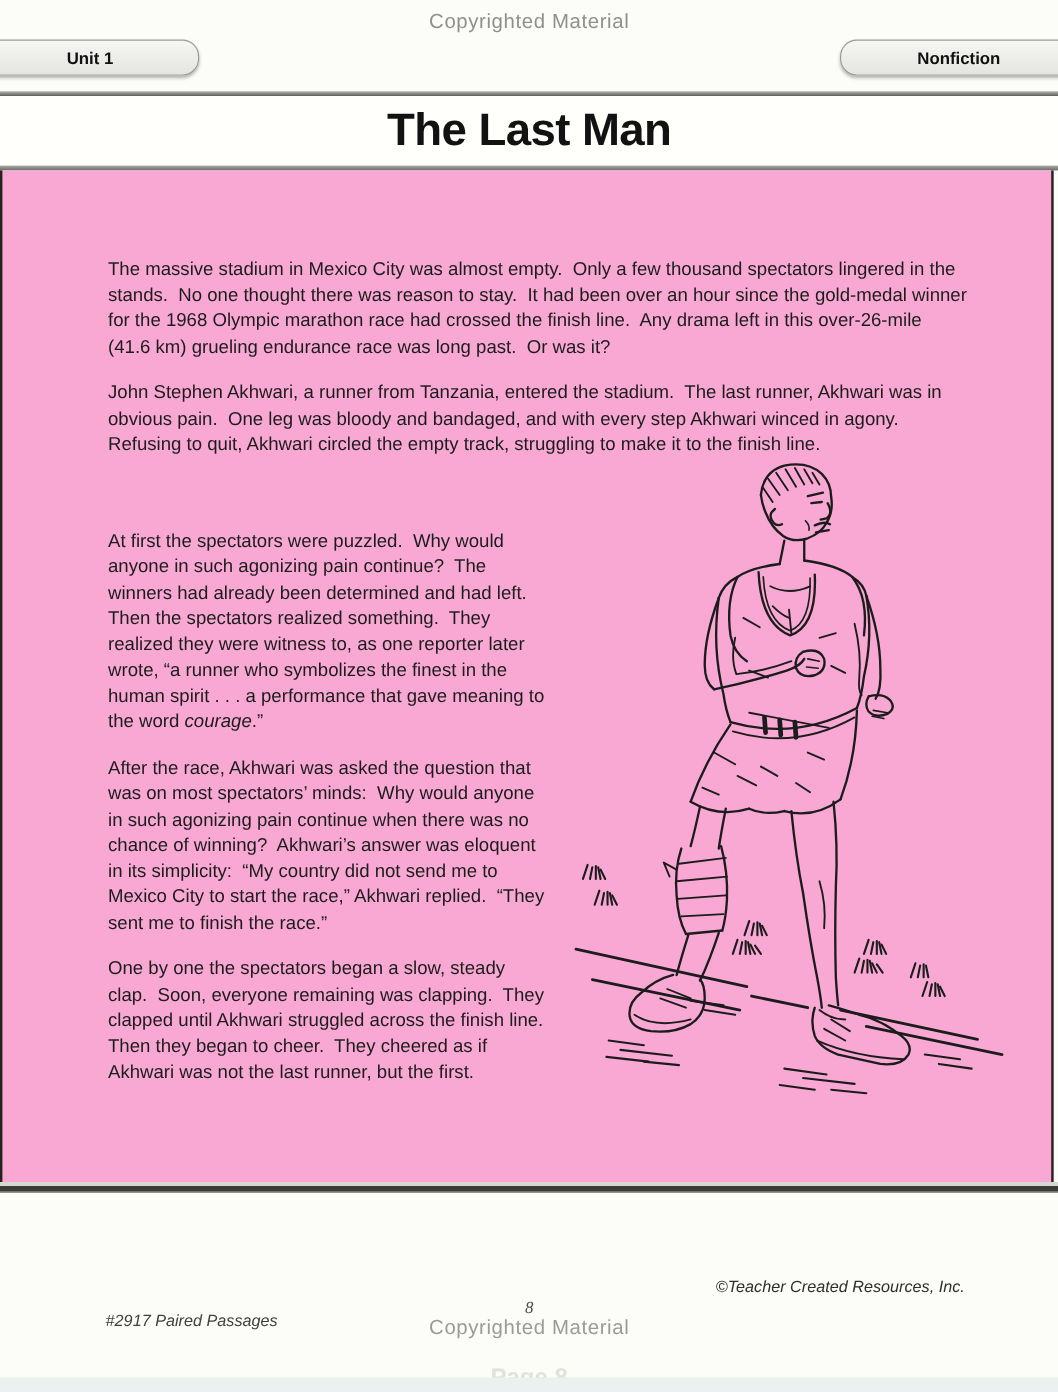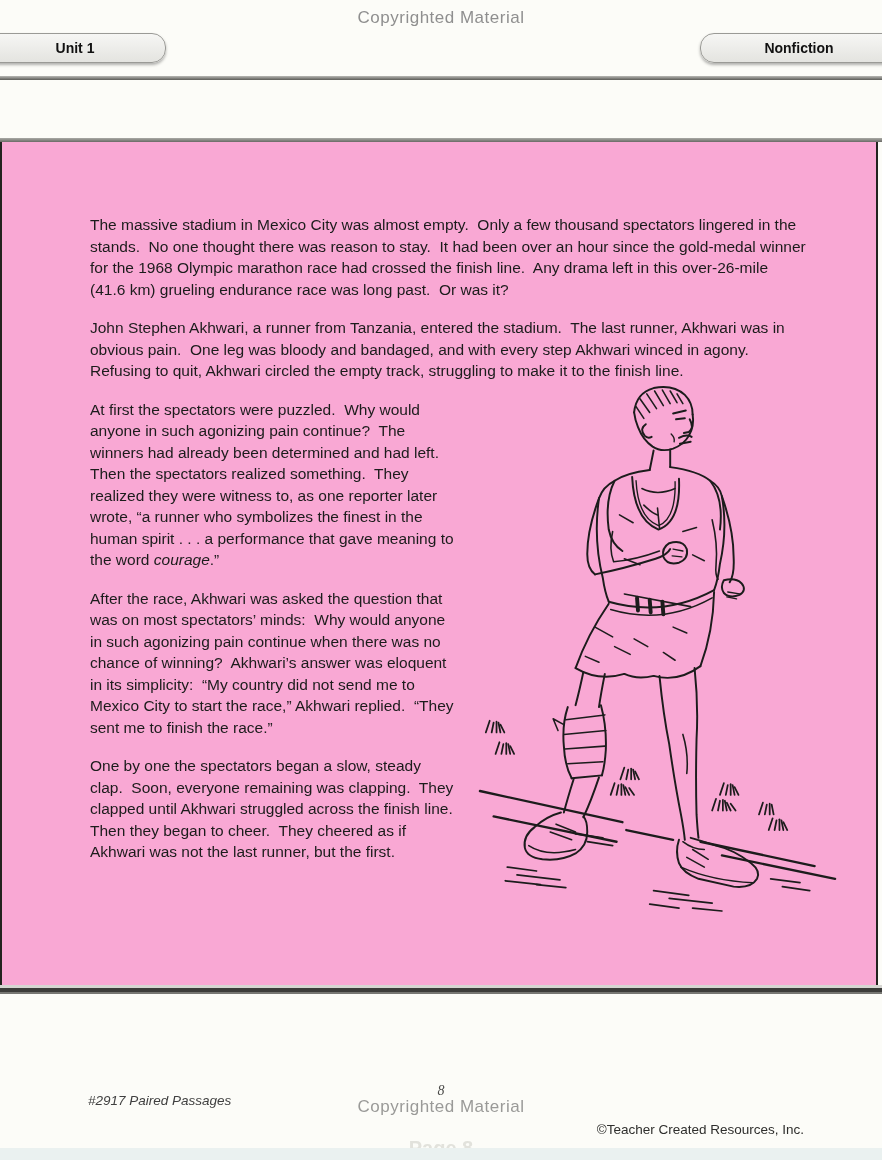--- a/index.html
+++ b/index.html
@@ -26,29 +26,29 @@
   .rule-mid{position:absolute;top:138px;left:0;width:100%;height:4px;
     background:linear-gradient(#aaaaa6,#6a6a66);}
 
   
   .content{position:absolute;top:142px;left:0;width:878px;height:843px;
     background:#f9a8d4;border-left:2px solid #23231f;border-right:2px solid #23231f;
     box-sizing:border-box;padding:72px 20px 0 88px;}
   .para{margin:0 0 17px 0;font-size:15.5px;line-height:21.5px;color:#1c1c1c;
     white-space:pre-wrap;}
   .para.full{padding-right:50px;}
-  .columns{display:flex;align-items:flex-start;gap:20px;}
+  .columns{display:flex;align-items:center;gap:20px;}
   .left-col{width:364px;flex:none;}
   .illo{flex:none;width:400px;margin-top:-16px;margin-left:4px;}
 
   
   .bottom-bar{position:absolute;top:985px;left:0;width:100%;height:9px;
     background:linear-gradient(#d6d6d2 0 38%,#3c3c3a 38% 80%,#777773 80% 100%);}
   .f-left{position:absolute;left:88px;top:1093px;font-style:italic;font-size:13.5px;color:#404040;}
-  .f-right{position:absolute;right:78px;top:1122px;font-size:13.5px;color:#2e2e2c;margin-left:13px;}
+  .f-right{position:absolute;right:78px;top:1065px;font-style:italic;font-size:13.5px;color:#2e2e2c;margin-left:13px;}
   .f-center{position:absolute;left:0;top:1084px;width:100%;text-align:center;}
   .pagenum{display:block;font-family:"Liberation Serif",serif;font-style:italic;
     font-size:14px;color:#4a4a48;line-height:14px;}
   .watermark-bottom{display:block;margin-top:-1px;font-size:17px;color:#9a9a98;letter-spacing:.5px;}
   .page-label{display:block;margin-top:20px;font-size:20px;font-weight:bold;color:#e2e2dc;}
   .bottom-strip{position:absolute;top:1148px;left:0;width:100%;height:12px;background:#eaf1f0;}
 </style>
 </head>
 <body>
 
@@ -58,20 +58,23 @@
 
   <div class="tab tab-left">
     <span>Unit 1</span>
   </div>
   <div class="tab tab-right">
     <span>Nonfiction</span>
   </div>
 
   <div class="rule-top"></div>
 
+  <div class="title-band">
+    <h1>The Last Man</h1>
+  </div>
 
   <div class="rule-mid"></div>
 
   <div class="content">
     <p class="para full">The massive stadium in Mexico City was almost empty.  Only a few thousand spectators lingered in the stands.  No one thought there was reason to stay.  It had been over an hour since the gold-medal winner for the 1968 Olympic marathon race had crossed the finish line.  Any drama left in this over-26-mile (41.6 km) grueling endurance race was long past.  Or was it?</p>
     <p class="para full">John Stephen Akhwari, a runner from Tanzania, entered the stadium.  The last runner, Akhwari was in obvious pain.  One leg was bloody and bandaged, and with every step Akhwari winced in agony.  Refusing to quit, Akhwari circled the empty track, struggling to make it to the finish line.</p>
 
     <div class="columns">
       <div class="left-col">
         <p class="para"><span>At first the spectators were puzzled.  Why would anyone in such agonizing pain continue?  The winners had already been determined and had left.  Then the spectators realized something.  They realized they were witness to, as one reporter later wrote, “a runner who symbolizes the finest in the human spirit . . . a performance that gave meaning to the word </span><i>courage</i><span>.”</span></p>

